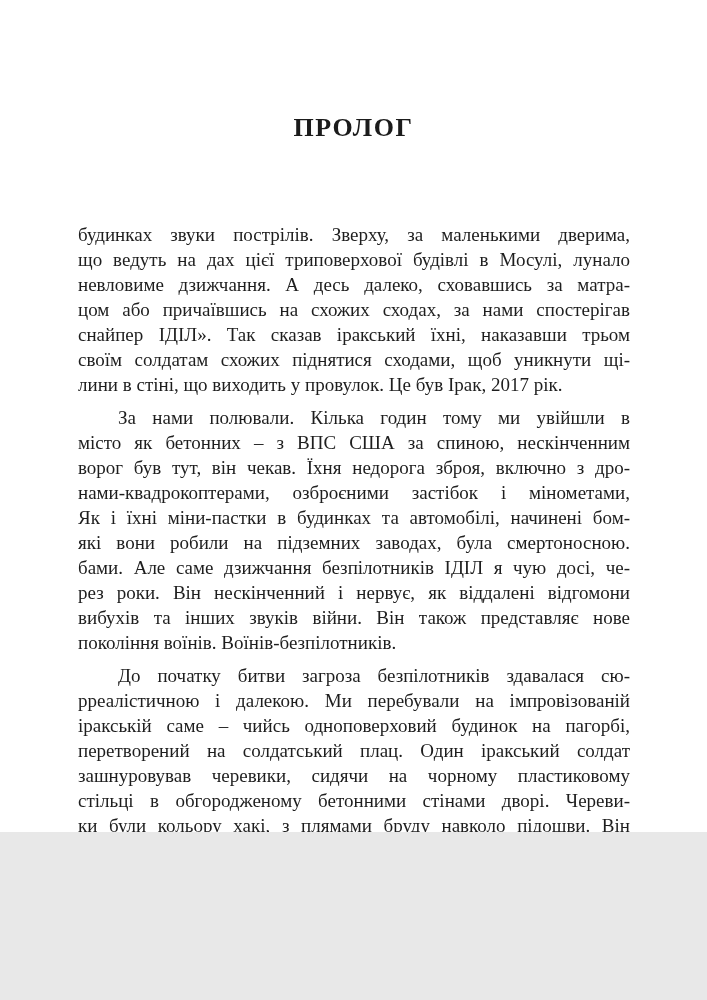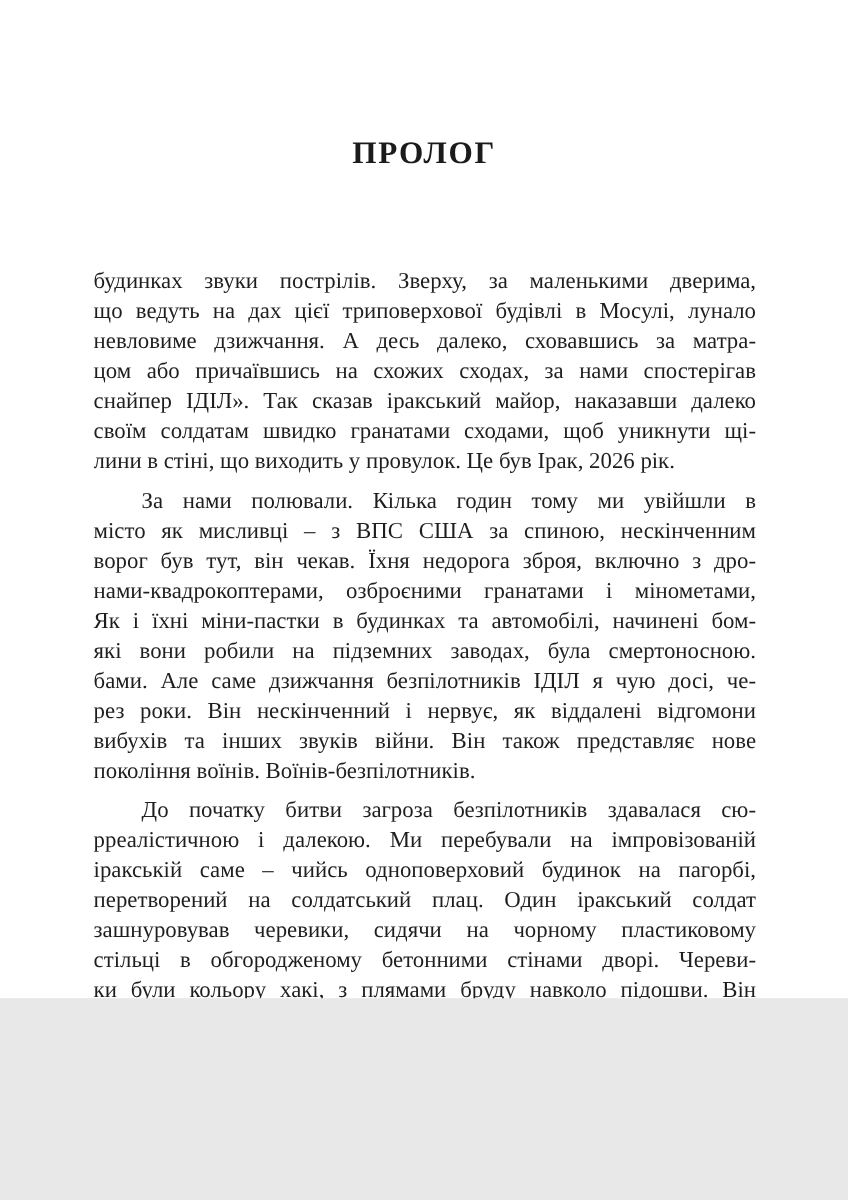--- a/index.html
+++ b/index.html
@@ -69,29 +69,29 @@
 
 <div class="page">
   <div class="chapter-title">ПРОЛОГ</div>
 
   <div class="text-body">
       <div class="paragraph">
         <div class="line">будинках звуки пострілів. Зверху, за маленькими дверима,</div>
         <div class="line">що ведуть на дах цієї триповерхової будівлі в Мосулі, лунало</div>
         <div class="line">невловиме дзижчання. А десь далеко, сховавшись за матра-</div>
         <div class="line">цом або причаївшись на схожих сходах, за нами спостерігав</div>
-        <div class="line">снайпер ІДІЛ». Так сказав іракський майор, наказавши далеко</div>
-        <div class="line">своїм солдатам швидко гранатами сходами, щоб уникнути щі-</div>
-        <div class="line last">лини в стіні, що виходить у провулок. Це був Ірак, 2026 рік.</div>
+        <div class="line">снайпер ІДІЛ». Так сказав іракський їхні, наказавши трьом</div>
+        <div class="line">своїм солдатам схожих піднятися сходами, щоб уникнути щі-</div>
+        <div class="line last">лини в стіні, що виходить у провулок. Це був Ірак, 2017 рік.</div>
       </div>
       <div class="paragraph">
         <div class="line first">За нами полювали. Кілька годин тому ми увійшли в</div>
-        <div class="line">місто як мисливці – з ВПС США за спиною, нескінченним</div>
+        <div class="line">місто як бетонних – з ВПС США за спиною, нескінченним</div>
         <div class="line">ворог був тут, він чекав. Їхня недорога зброя, включно з дро-</div>
-        <div class="line">нами-квадрокоптерами, озброєними гранатами і мінометами,</div>
+        <div class="line">нами-квадрокоптерами, озброєними застібок і мінометами,</div>
         <div class="line">Як і їхні міни-пастки в будинках та автомобілі, начинені бом-</div>
         <div class="line">які вони робили на підземних заводах, була смертоносною.</div>
         <div class="line">бами. Але саме дзижчання безпілотників ІДІЛ я чую досі, че-</div>
         <div class="line">рез роки. Він нескінченний і нервує, як віддалені відгомони</div>
         <div class="line">вибухів та інших звуків війни. Він також представляє нове</div>
         <div class="line last">покоління воїнів. Воїнів-безпілотників.</div>
       </div>
       <div class="paragraph">
         <div class="line first">До початку битви загроза безпілотників здавалася сю-</div>
         <div class="line">рреалістичною і далекою. Ми перебували на імпровізованій</div>

